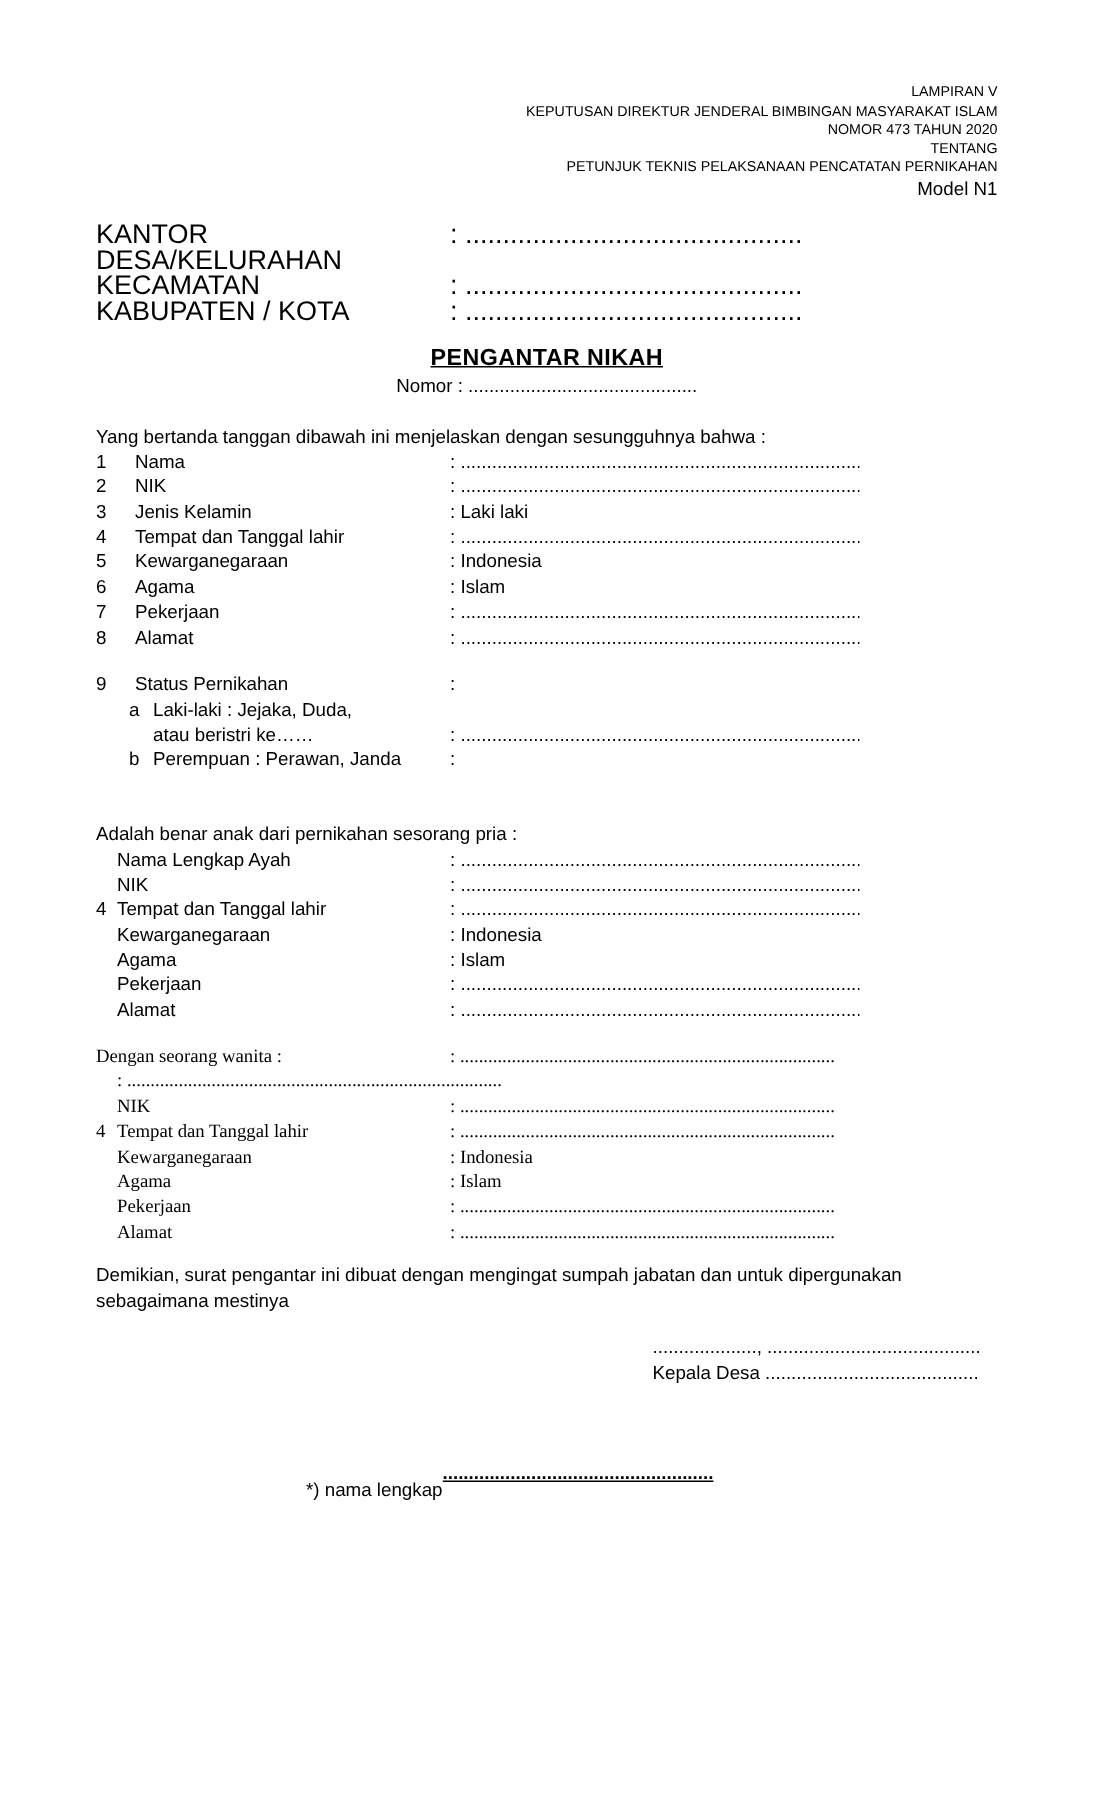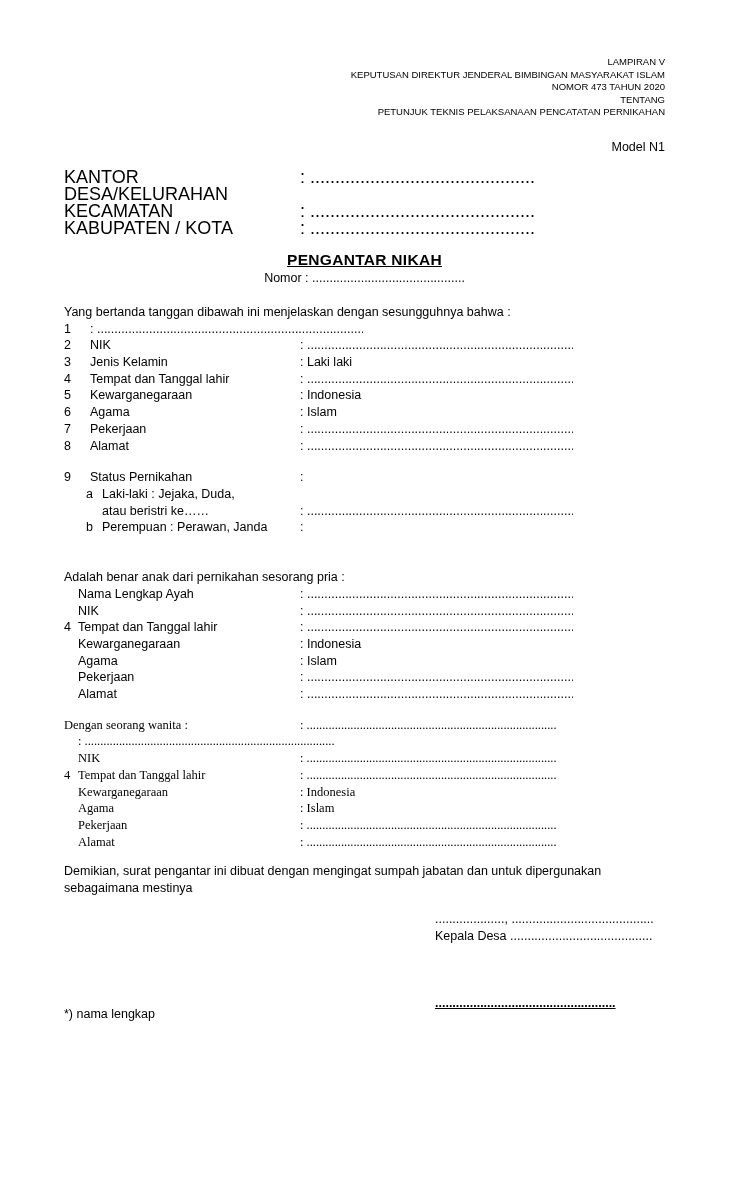--- a/index.html
+++ b/index.html
@@ -10,21 +10,21 @@
     color:#000;
     position:relative;
     overflow:hidden;
   }
   .page {
     width:729px; height:1200px;
     padding:56px 64px 0 64px;
     background:#fff;
   }
   .doc-header { text-align:right; font-size:9.5px; line-height:12.6px; }
-  .model-label { text-align:right; font-size:12.5px; margin-top:21px; }
+  .model-label { text-align:right; font-size:12.5px; }
 
   .office-block { margin-top:15px; font-size:18px; line-height:17px; }
 
   .row { display:flex; align-items:baseline; }
   .c-num    { flex:0 0 26px; }
   .c-label  { flex:0 0 210px; }
   .c-wlabel { flex:0 0 236px; }      
   .c-fnum   { flex:0 0 14px; }       
   .c-flabel { flex:0 0 222px; }
   .c-ind    { flex:0 0 22px; }       
@@ -46,21 +46,21 @@
   .status-block { margin-top:15px; }
   .father-heading, .mother-block-heading { }
   .father-block { margin-top:33px; }
   .mother-block { margin-top:14px;font-family:Liberation Serif, serif; }
 
   .closing-para { margin-top:13px; max-width:601px; }
 
   .signature-block { width:230px; margin-left:auto; margin-top:14px; font-size:12.5px; line-height:17px; }
   .sig-line { overflow:hidden; white-space:nowrap; }
 
-  .bottom-row { display:flex; justify-content:space-between; align-items:flex-start; margin-top:50px; }
+  .bottom-row { display:flex; justify-content:center; align-items:flex-start; margin-top:50px; }
   .name-sign-line {
     width:230px; text-align:left;
     font-weight:bold; text-decoration:underline;
     font-size:12.5px; white-space:nowrap; overflow:hidden;
   }
   .footnote { font-size:12.5px; margin-top:11px; }
 </style>
 </head>
 <body>
 
@@ -96,20 +96,21 @@
   </div>
   <div class="nomor-line">Nomor : ............................................</div>
 
   <div class="body-text">
 
     <div class="intro-line">Yang bertanda tanggan dibawah ini menjelaskan dengan sesungguhnya bahwa :</div>
 
     <div>
       <div class="row">
         <span class="c-num">1</span>
+        <span class="c-label">Nama</span>
         <span class="c-value">: ................................................................................</span>
       </div>
       <div class="row">
         <span class="c-num">2</span>
         <span class="c-label">NIK</span>
         <span class="c-value">: ................................................................................</span>
       </div>
       <div class="row">
         <span class="c-num">3</span>
         <span class="c-label">Jenis Kelamin</span>

